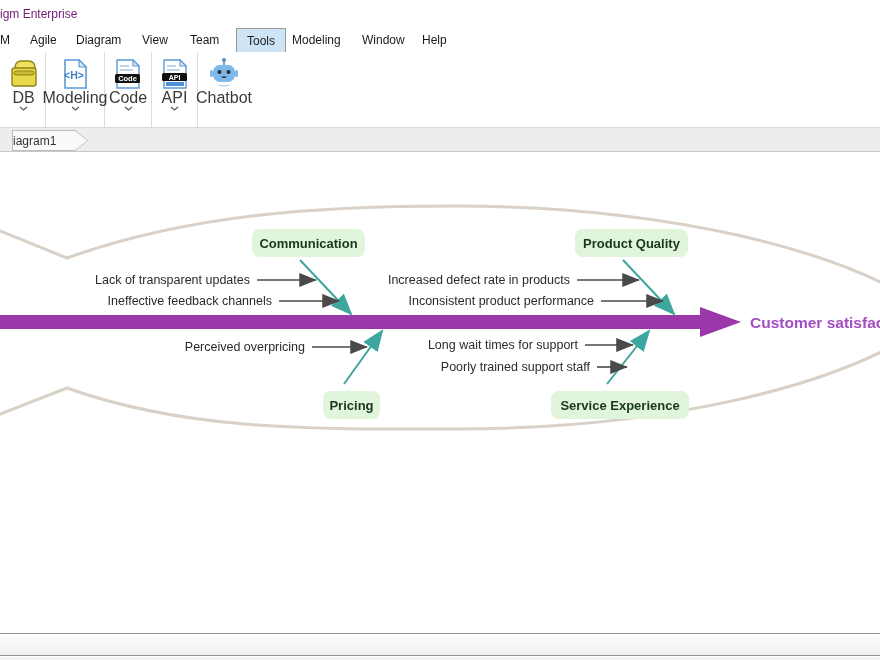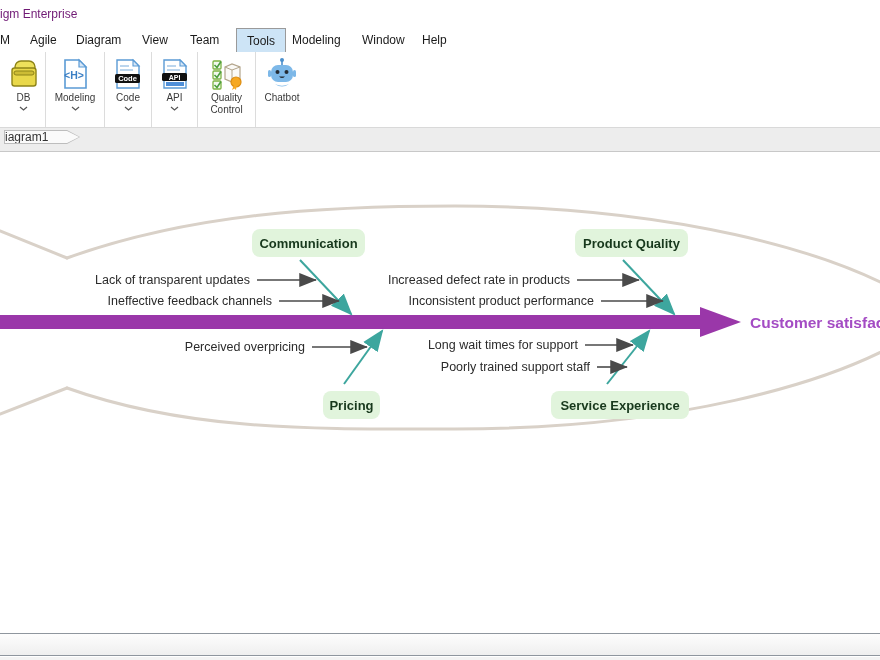--- a/index.html
+++ b/index.html
@@ -16,25 +16,25 @@
   .menu-item{position:absolute;top:0;height:24px;display:flex;align-items:center;white-space:nowrap;cursor:default;}
   .menu-item.active{
     background:#cde4f6;border:1px solid #9a9a9a;border-bottom:none;
     padding:8px 10px;box-sizing:border-box;
   }
   
   .ribbon{height:75px;background:#fff;border-bottom:1px solid #d9d9d9;display:flex;padding-left:2px;box-sizing:content-box;}
   .rbtn{display:flex;flex-direction:column;align-items:center;padding-top:3px;box-sizing:border-box;}
   .rbtn.sep{border-right:1px solid #dcdcdc;}
   .rbtn .iconbox{width:36px;height:37px;display:flex;align-items:center;justify-content:center;}
-  .rbtn .lbl{font-size:10px;line-height:12px;color:#3a3a3a;text-align:center;white-space:pre-line;}
+  .rbtn .lbl{font-size:16px;line-height:12px;color:#3a3a3a;text-align:center;white-space:pre-line;}
   .rbtn .chev{margin-top:2px;line-height:0;}
   
   .tabstrip{height:23px;background:#ededed;border-bottom:1px solid #c8c8c8;position:relative;}
-  .tab{position:absolute;left:4px;top:2px;width:76px;height:14px;}
+  .tab{position:absolute;left:12px;top:2px;width:76px;height:21px;}
   .tab .tab-outer{position:absolute;inset:0;background:#bdbdbd;
     clip-path:polygon(0 0,63px 0,76px 50%,63px 100%,0 100%);}
   .tab .tab-inner{position:absolute;inset:1px;background:#fafafa;
     clip-path:polygon(0 0,62px 0,74px 50%,62px 100%,0 100%);
     display:flex;align-items:center;font-size:12px;color:#333;}
   
   .canvas{position:absolute;top:152px;left:0;width:880px;height:481px;background:#fff;}
   .canvas svg{position:absolute;top:0;left:0;}
   
   .statusbar{position:absolute;top:633px;left:0;width:880px;height:23px;box-sizing:border-box;
@@ -128,41 +128,20 @@
       </svg>
     </span>
     <span class="lbl">API</span>
     <span class="chev">
       <svg width="9" height="5" viewBox="0 0 9 5">
           <polyline points="1,1 4.5,4 8,1" fill="none" stroke="#555" stroke-width="1.2"></polyline>
         </svg>
     </span>
   </div>
 
-  <div class="rbtn sep" style="width:58px">
-    <span class="iconbox">
-      <svg width="34" height="34" viewBox="0 0 34 34">
-        <g stroke="#7cb342" stroke-width="1.3" fill="#f2f9ee">
-          <rect x="3" y="4" width="8" height="8" rx="1"></rect>
-          <rect x="3" y="14" width="8" height="8" rx="1"></rect>
-          <rect x="3" y="24" width="8" height="8" rx="1"></rect>
-        </g>
-        <g stroke="#4c9e3f" stroke-width="1.6" fill="none">
-          <polyline points="4.5,8 7,10.5 11,4.5"></polyline>
-          <polyline points="4.5,18 7,20.5 11,14.5"></polyline>
-          <polyline points="4.5,28 7,30.5 11,24.5"></polyline>
-        </g>
-        <path d="M15 10 l7 -3 l8 3 v12 l-8 3 l-7 -3 z" fill="#fbfaf7" stroke="#b3a58c" stroke-width="1.2"></path>
-        <path d="M15 10 l7 3 l8 -3 M22 13 v12" fill="none" stroke="#b3a58c" stroke-width="1"></path>
-        <circle cx="26" cy="25" r="5" fill="#f6a821" stroke="#dd8d10" stroke-width="1.2"></circle>
-        <path d="M23.5 29 l-1.5 4 l2.5 -1.5 l1.5 1.5 l0.5 -4" fill="#f6a821"></path>
-      </svg>
-    </span>
-    <span class="lbl">Quality Control</span>
-  </div>
 
 
   <div class="rbtn" style="width:52px">
     <span class="iconbox">
       <svg width="34" height="34" viewBox="0 0 34 34">
         <line x1="17" y1="2" x2="17" y2="8" stroke="#4b8fcc" stroke-width="1.6"></line>
         <circle cx="17" cy="3" r="2" fill="#4b8fcc"></circle>
         <rect x="3" y="13" width="3" height="7" rx="1.5" fill="#7db8e8"></rect>
         <rect x="28" y="13" width="3" height="7" rx="1.5" fill="#7db8e8"></rect>
         <rect x="6" y="8" width="22" height="17" rx="7" fill="#7db8e8"></rect>

